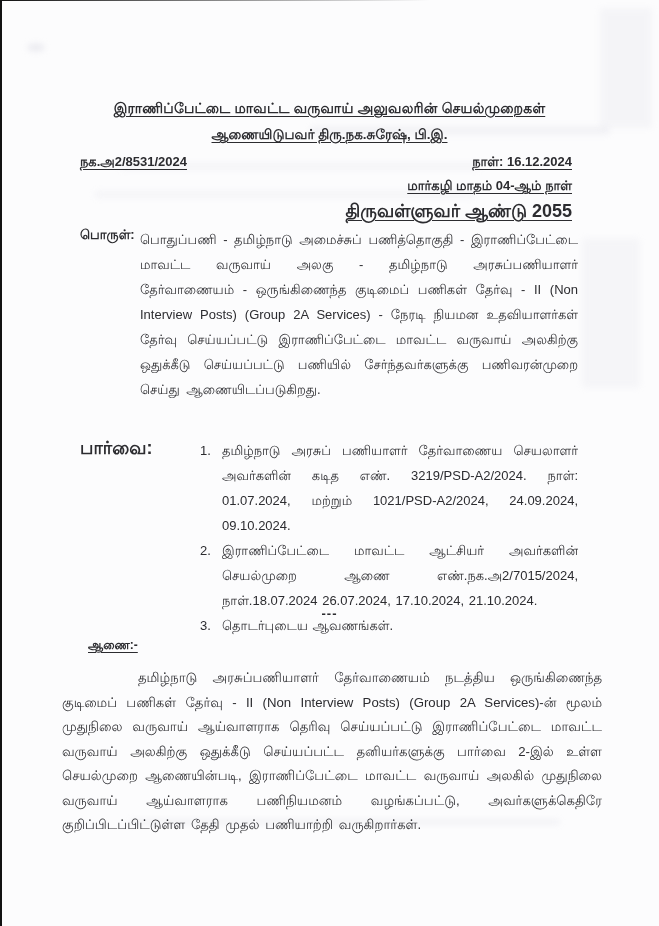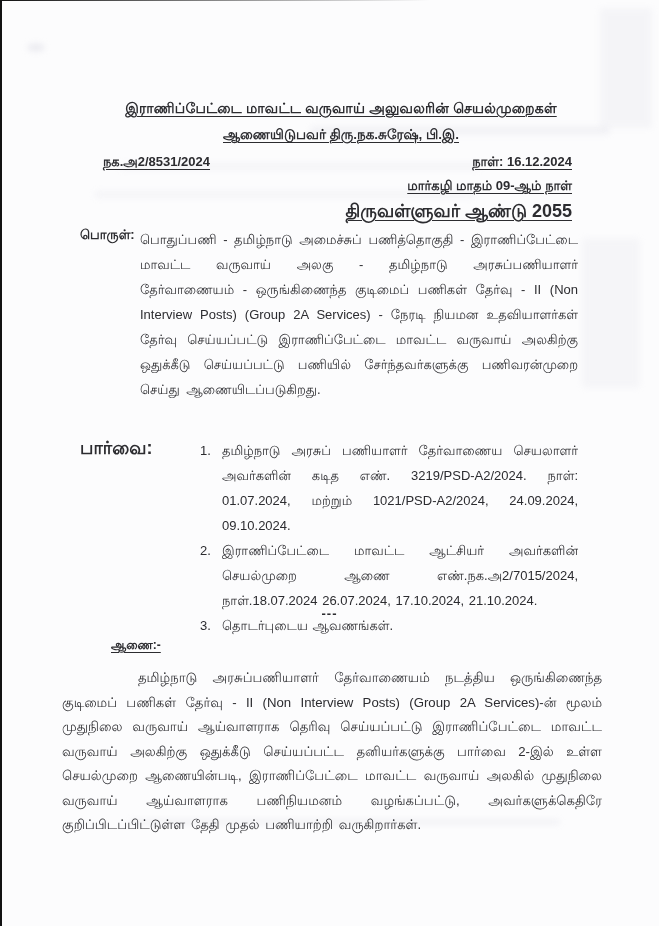--- a/index.html
+++ b/index.html
@@ -18,21 +18,21 @@
                     background: linear-gradient(to right, #121212, rgba(18,18,18,0)); }
   .ghost { position: absolute; background: #d8d8e2; opacity: .32; filter: blur(3px); border-radius: 3px; }
   .g1 { left: 310px; top: 127px; width: 300px; height: 7px; }
   .g2 { left: 120px; top: 163px; width: 360px; height: 7px; opacity: .22; }
   .g3 { left:  95px; top: 191px; width: 380px; height: 7px; opacity: .22; }
   .g4 { left: 582px; top: 238px; width:  58px; height: 150px; opacity: .18; }
   .g5 { left: 600px; top:   8px; width:  52px; height: 120px; opacity: .20; }
   .g6 { left: 130px; top: 820px; width: 430px; height: 4px; opacity: .38; }
   .g7 { left:  28px; top:  44px; width:  16px; height: 7px; opacity: .5; }
 
-  .u { text-decoration: underline; text-underline-offset: 3px; text-decoration-thickness: 1.4px; margin-left: 23px; }
+  .u { text-decoration: underline; text-underline-offset: 3px; text-decoration-thickness: 1.4px; }
 
   .header-line1 { position: absolute; top: 100px; left: 0; right: 0; text-align: center;
                   font-weight: bold; font-size: 14px; letter-spacing: .2px; }
   .header-line2 { position: absolute; top: 127px; left: 0; right: 0; text-align: center;
                   font-weight: bold; font-size: 13.5px; }
 
   .ref-no   { position: absolute; top: 154px; left: 80px;  font-weight: bold; font-size: 13px; }
   .doc-date { position: absolute; top: 154px; right: 87px; font-weight: bold; font-size: 13px; }
   .month-line { position: absolute; top: 178px; right: 87px; font-weight: bold; font-size: 13px; }
   .year-line  { position: absolute; top: 201px; right: 87px; font-weight: bold; font-size: 18px; }
@@ -69,21 +69,21 @@
   <div class="ghost g4"></div>
   <div class="ghost g5"></div>
   <div class="ghost g6"></div>
   <div class="ghost g7"></div>
 
   <div class="header-line1 u">இராணிப்பேட்டை மாவட்ட வருவாய் அலுவலரின் செயல்முறைகள்</div>
   <div class="header-line2 u">ஆணையிடுபவர் திரு.நக.சுரேஷ், பி.இ.</div>
 
   <div class="ref-no u">நக.அ2/8531/2024</div>
   <div class="doc-date u">நாள்: 16.12.2024</div>
-  <div class="month-line u">மார்கழி மாதம் 09-ஆம் நாள்</div>
+  <div class="month-line u">மார்கழி மாதம் 04-ஆம் நாள்</div>
   <div class="year-line u">திருவள்ளுவர் ஆண்டு 2055</div>
 
   <div class="subject">
     <div class="subject-label">பொருள்:</div>
     <div class="subject-text">பொதுப்பணி - தமிழ்நாடு அமைச்சுப் பணித்தொகுதி - இராணிப்பேட்டை மாவட்ட வருவாய் அலகு - தமிழ்நாடு அரசுப்பணியாளர் தேர்வாணையம் - ஒருங்கிணைந்த குடிமைப் பணிகள் தேர்வு - II (Non Interview Posts) (Group 2A Services) - நேரடி நியமன உதவியாளர்கள் தேர்வு செய்யப்பட்டு இராணிப்பேட்டை மாவட்ட வருவாய் அலகிற்கு ஒதுக்கீடு செய்யப்பட்டு பணியில் சேர்ந்தவர்களுக்கு பணிவரன்முறை செய்து ஆணையிடப்படுகிறது.</div>
   </div>
 
   <div class="references">
     <div class="references-label">பார்வை:</div>
     <div class="reference-list">

